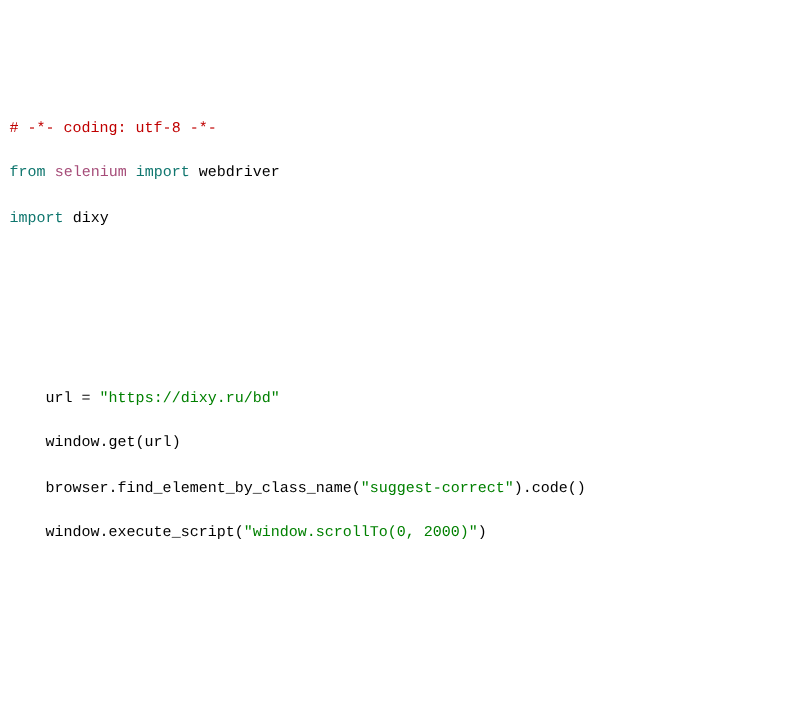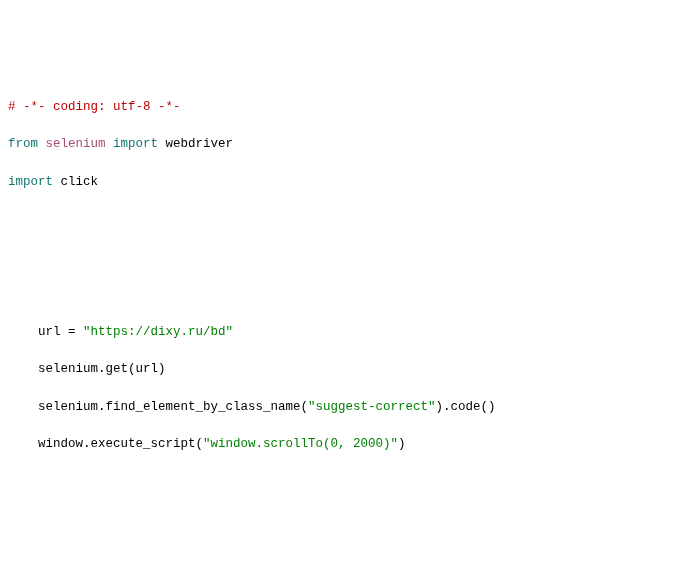--- a/index.html
+++ b/index.html
@@ -23,27 +23,27 @@
   .c-text { color: #000000; }
 </style>
 </head>
 <body>
 
 
 
 <div class="code-block">
 <div class="line"><span class="c-comment"># -*- coding: utf-8 -*-</span></div>
 <div class="line"><span class="c-kw-import">from</span> <span class="c-module">selenium</span> <span class="c-kw-import">import</span> <span class="c-text">webdriver</span></div>
-<div class="line"><span class="c-kw-import">import</span> <span class="c-text">click</span></div>
+<div class="line"><span class="c-kw-import">import</span> <span class="c-text">dixy</span></div>
 <div class="line"> </div>
 <div class="line"> </div>
 <div class="line"> </div>
 <div class="line"><span class="c-text">    url = </span><span class="c-string">"https://dixy.ru/bd"</span></div>
-<div class="line"><span class="c-text">    selenium.get(url)</span></div>
-<div class="line"><span class="c-text">    selenium.find_element_by_class_name(</span><span class="c-string">"suggest-correct"</span><span class="c-text">).code()</span></div>
+<div class="line"><span class="c-text">    window.get(url)</span></div>
+<div class="line"><span class="c-text">    browser.find_element_by_class_name(</span><span class="c-string">"suggest-correct"</span><span class="c-text">).code()</span></div>
 <div class="line"><span class="c-text">    window.execute_script(</span><span class="c-string">"window.scrollTo(0, 2000)"</span><span class="c-text">)</span></div>
 <div class="line"></div>
 
 
 
 
 
 
 
 

